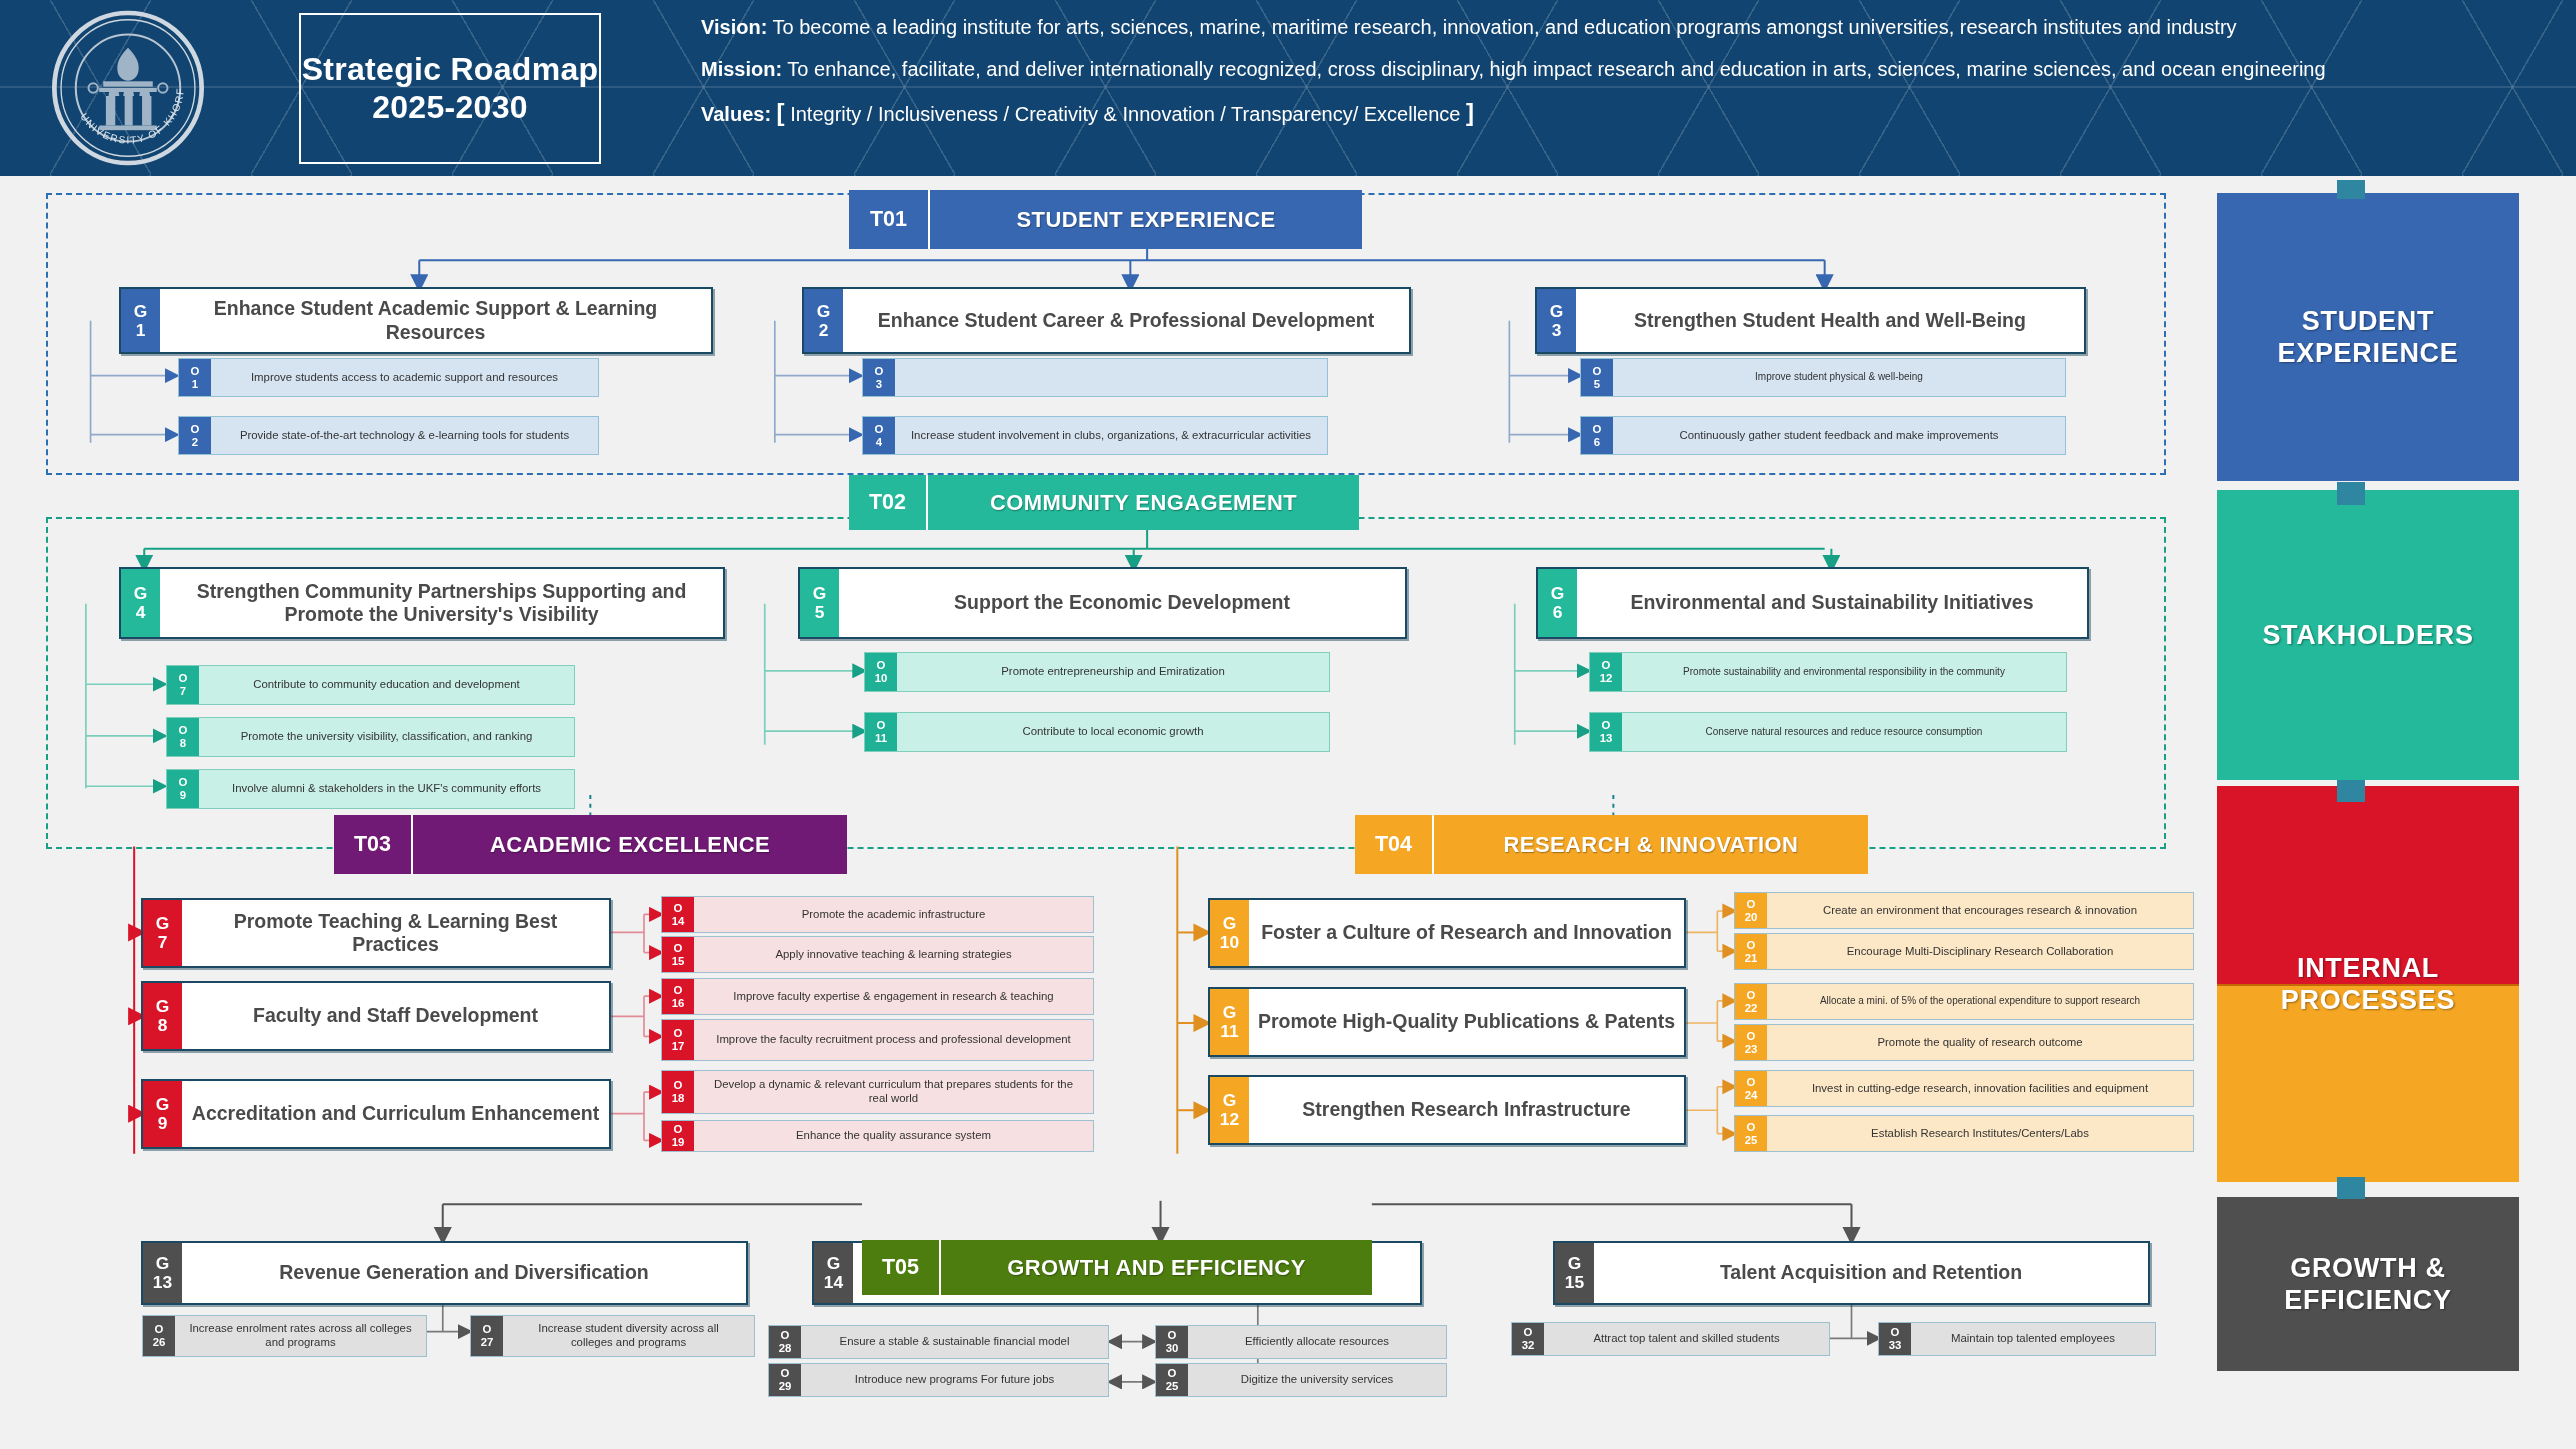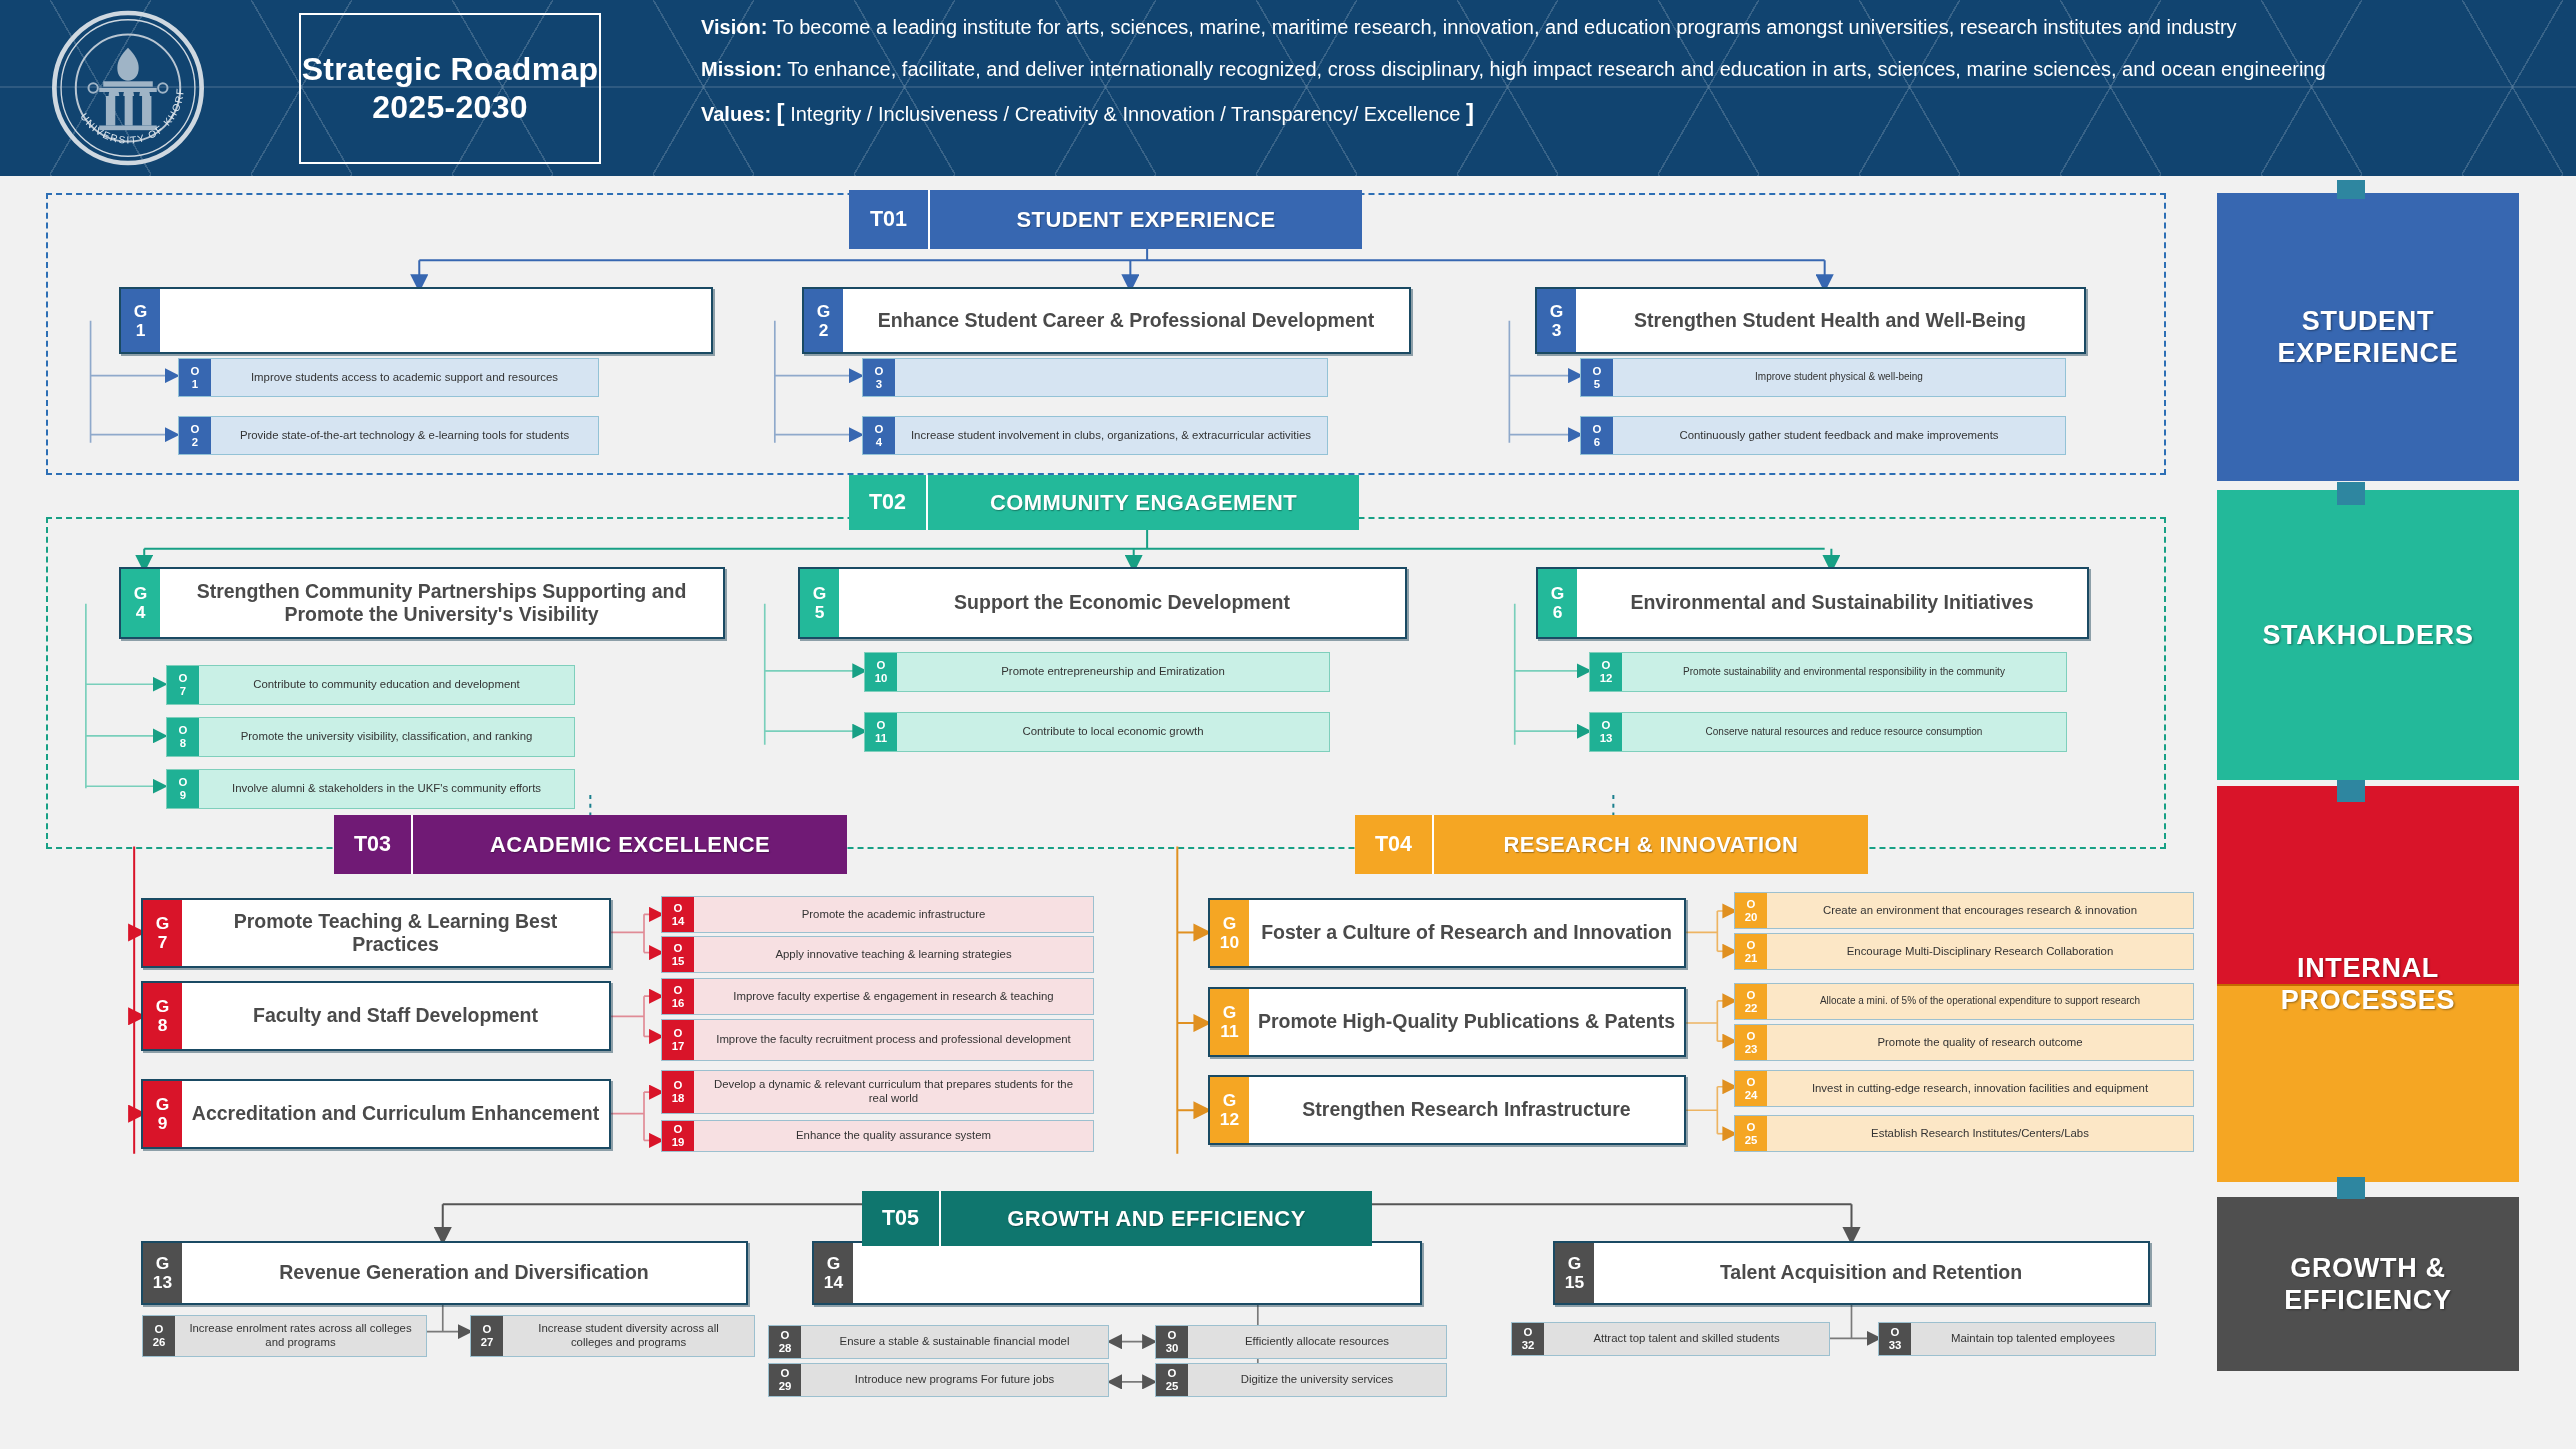--- a/index.html
+++ b/index.html
@@ -226,20 +226,21 @@
   <div class="theme-bar" style="left:849px; top:190px; width:513px; height:59px; background:#3767b1;">
     <div class="theme-code" style="width:81px;">T01</div>
     <div class="theme-name">STUDENT EXPERIENCE</div>
   </div>
 
   <div class="goal" style="left:119px; top:287px; width:594px; height:67px;">
     <div class="goal-badge" style="background:#3767b1;">
         <span>G</span>
         <span>1</span>
       </div>
+    <div class="goal-title">Enhance Student Academic Support &amp; Learning Resources</div>
   </div>
   <div class="obj" style="left:178px; top:358px; width:421px; height:39px; background:#d6e4f2;">
     <div class="obj-badge" style="background:#3767b1;">
         <span>O</span>
         <span>1</span>
       </div>
     <div class="obj-text">Improve students access to academic support and resources</div>
   </div>
   <div class="obj" style="left:178px; top:416px; width:421px; height:39px; background:#d6e4f2;">
     <div class="obj-badge" style="background:#3767b1;">
@@ -505,21 +506,21 @@
     <div class="obj-text">Invest in cutting-edge research, innovation facilities and equipment</div>
   </div>
   <div class="obj" style="left:1734px; top:1115px; width:460px; height:37px; background:#fce7c6; border-color:#9cc0cf;">
     <div class="obj-badge" style="background:#f5a623;">
         <span>O</span>
         <span>25</span>
       </div>
     <div class="obj-text">Establish Research Institutes/Centers/Labs</div>
   </div>
 
-  <div class="theme-bar" style="left:862px; top:1191px; width:510px; height:55px; background:#0f766e;">
+  <div class="theme-bar" style="left:862px; top:1240px; width:510px; height:55px; background:#4d7c0f;">
     <div class="theme-code" style="width:79px;">T05</div>
     <div class="theme-name">GROWTH AND EFFICIENCY</div>
   </div>
 
   <div class="goal" style="left:141px; top:1241px; width:607px; height:64px;">
     <div class="goal-badge" style="background:#4f4f4f;">
         <span>G</span>
         <span>13</span>
       </div>
     <div class="goal-title">Revenue Generation and Diversification</div>

